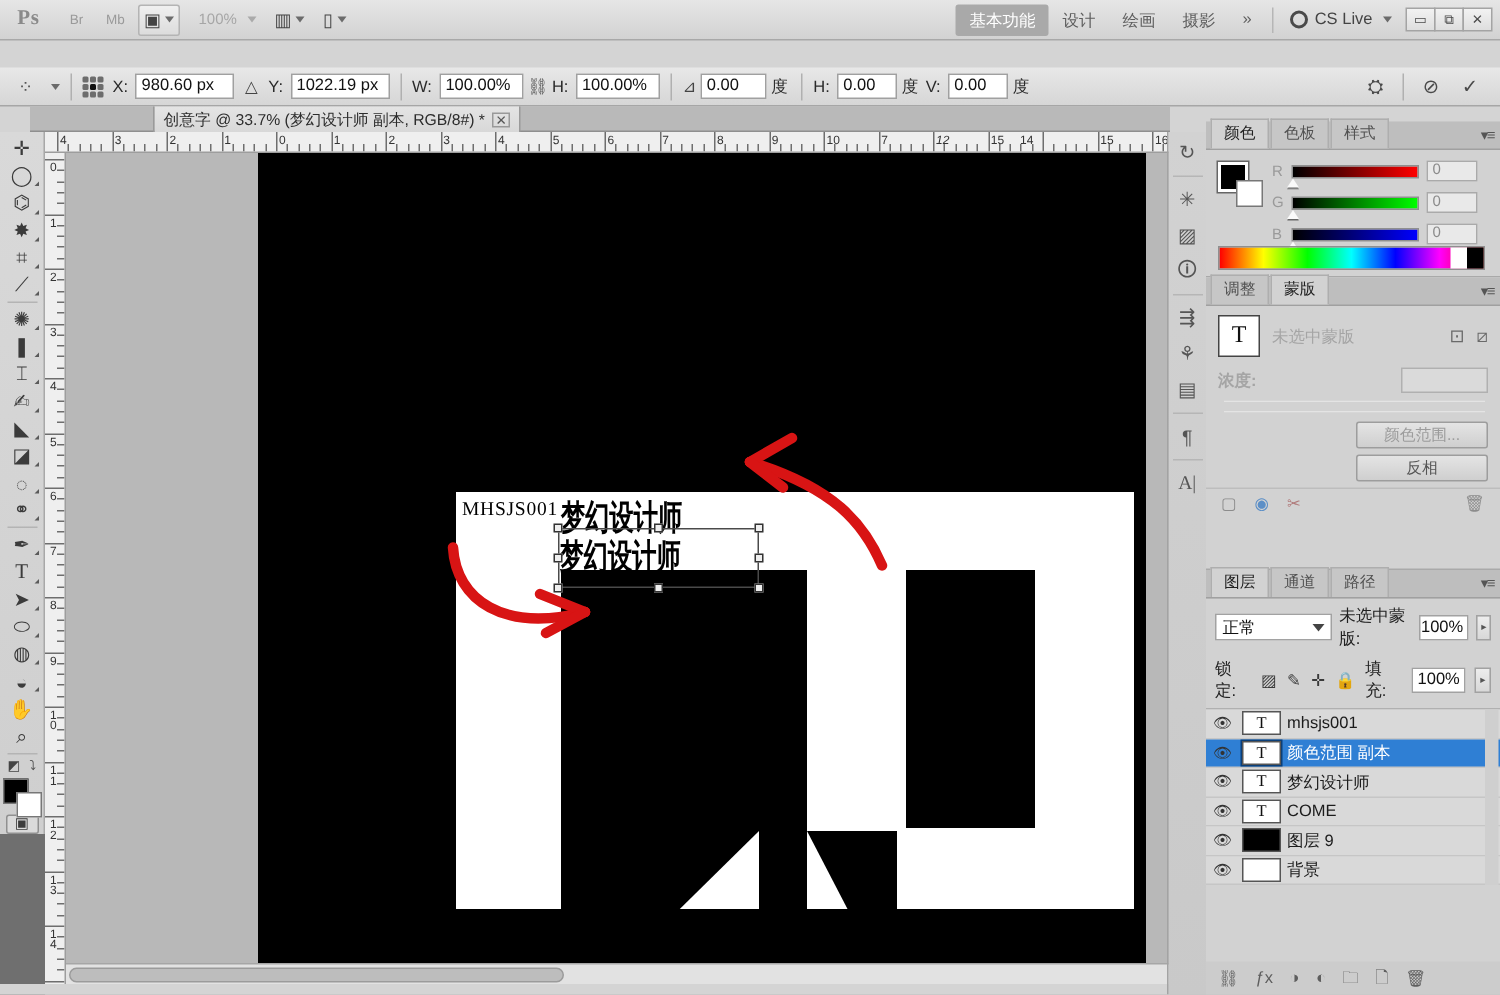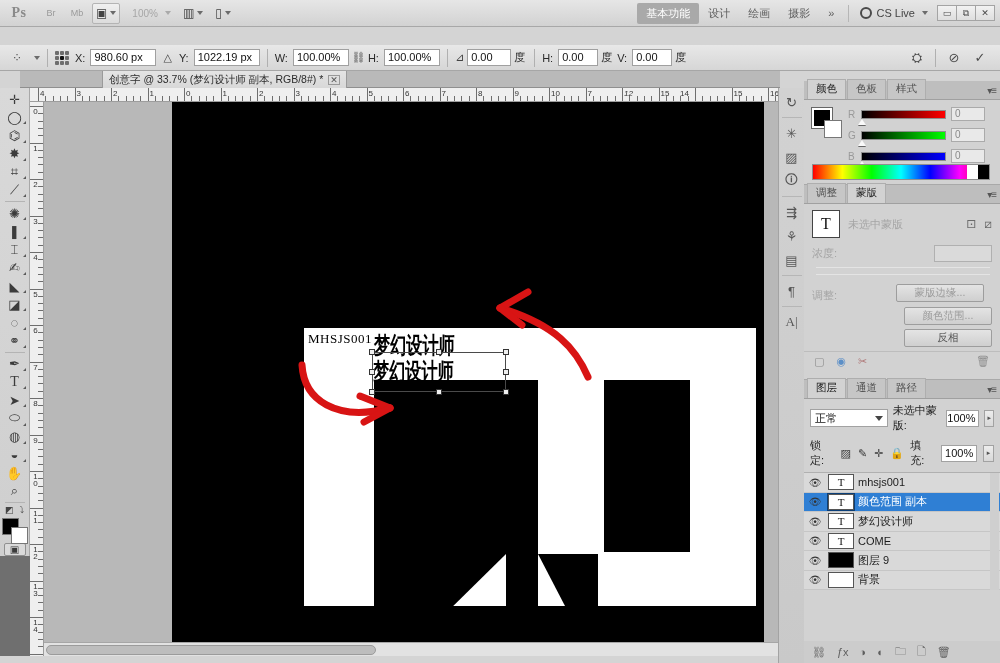--- a/index.html
+++ b/index.html
@@ -200,21 +200,21 @@
   .spectrum .wb { position:absolute; right:0; top:0; width:22px; height:100%; background:linear-gradient(90deg,#fff 0 50%,#000 50% 100%); }
 
   
   .maskpanel { top:185px; height:195px; border-bottom:1px solid #a9a9a9; }
   .mask-head { display:flex; align-items:center; gap:8px; padding:6px 8px 4px; }
   .mask-thumb { width:28px;height:28px;border:1px solid #444;background:#fff;display:flex;
                 align-items:center;justify-content:center;font-family:"Liberation Serif",serif;
                 font-size:16px; color:#111; box-shadow:0 0 0 1px #fff inset; }
   .mask-title { font-size:11px; color:#a5a5a5; flex:1; }
   .mask-ico { color:#6a6a6a; font-size:12px; }
-  .mrow { display:flex; align-items:center; padding:3px 8px; gap:6px; }
+  .mrow { display:flex; align-items:center; padding:3px 8px; gap:6px;font-weight:bold; }
   .mrow .ml { font-size:11px; color:#a5a5a5; width:34px; }
   .mbox { width:58px; height:17px; border:1px solid #b0b0b0; background:#dadada; margin-left:auto; }
   .mline { margin:2px 10px 6px 12px; height:1px; background:#c4c4c4; border-bottom:1px solid #e4e4e4; }
   .mbtn { width:88px; height:18px; border:1px solid #9d9d9d; border-radius:2px;
           background:linear-gradient(180deg,#e4e4e4,#cfcfcf); font-size:10.5px; color:#9c9c9c;
           display:flex;align-items:center;justify-content:center; margin-left:auto; margin-right:8px; margin-bottom:4px; }
   .mbtn.full { color:#555; }
   .mask-footer { display:flex; align-items:center; gap:12px; padding:3px 10px; border-top:1px solid #bdbdbd;
                  color:#8c8c8c; font-size:11px; }
 
@@ -736,24 +736,20 @@
       <div class="mask-title">未选中蒙版</div>
       <span class="mask-ico">⊡</span>
       <span class="mask-ico">⧄</span>
     </div>
     <div class="mrow">
       <span class="ml">浓度:</span>
       <div class="mbox"></div>
     </div>
     <div class="mline"></div>
     <div class="mline"></div>
-    <div class="mrow" style="padding-bottom:1px;">
-      <span class="ml">调整:</span>
-      <div class="mbtn">蒙版边缘...</div>
-    </div>
     <div class="mbtn">颜色范围...</div>
     <div class="mbtn full">反相</div>
     <div class="mask-footer">
       <span>▢</span>
       <span style="color:#5c8fc7;">◉</span>
       <span style="color:#b07a7a;">✂</span>
       <span style="margin-left:auto;">🗑</span>
     </div>
   </div>
 

